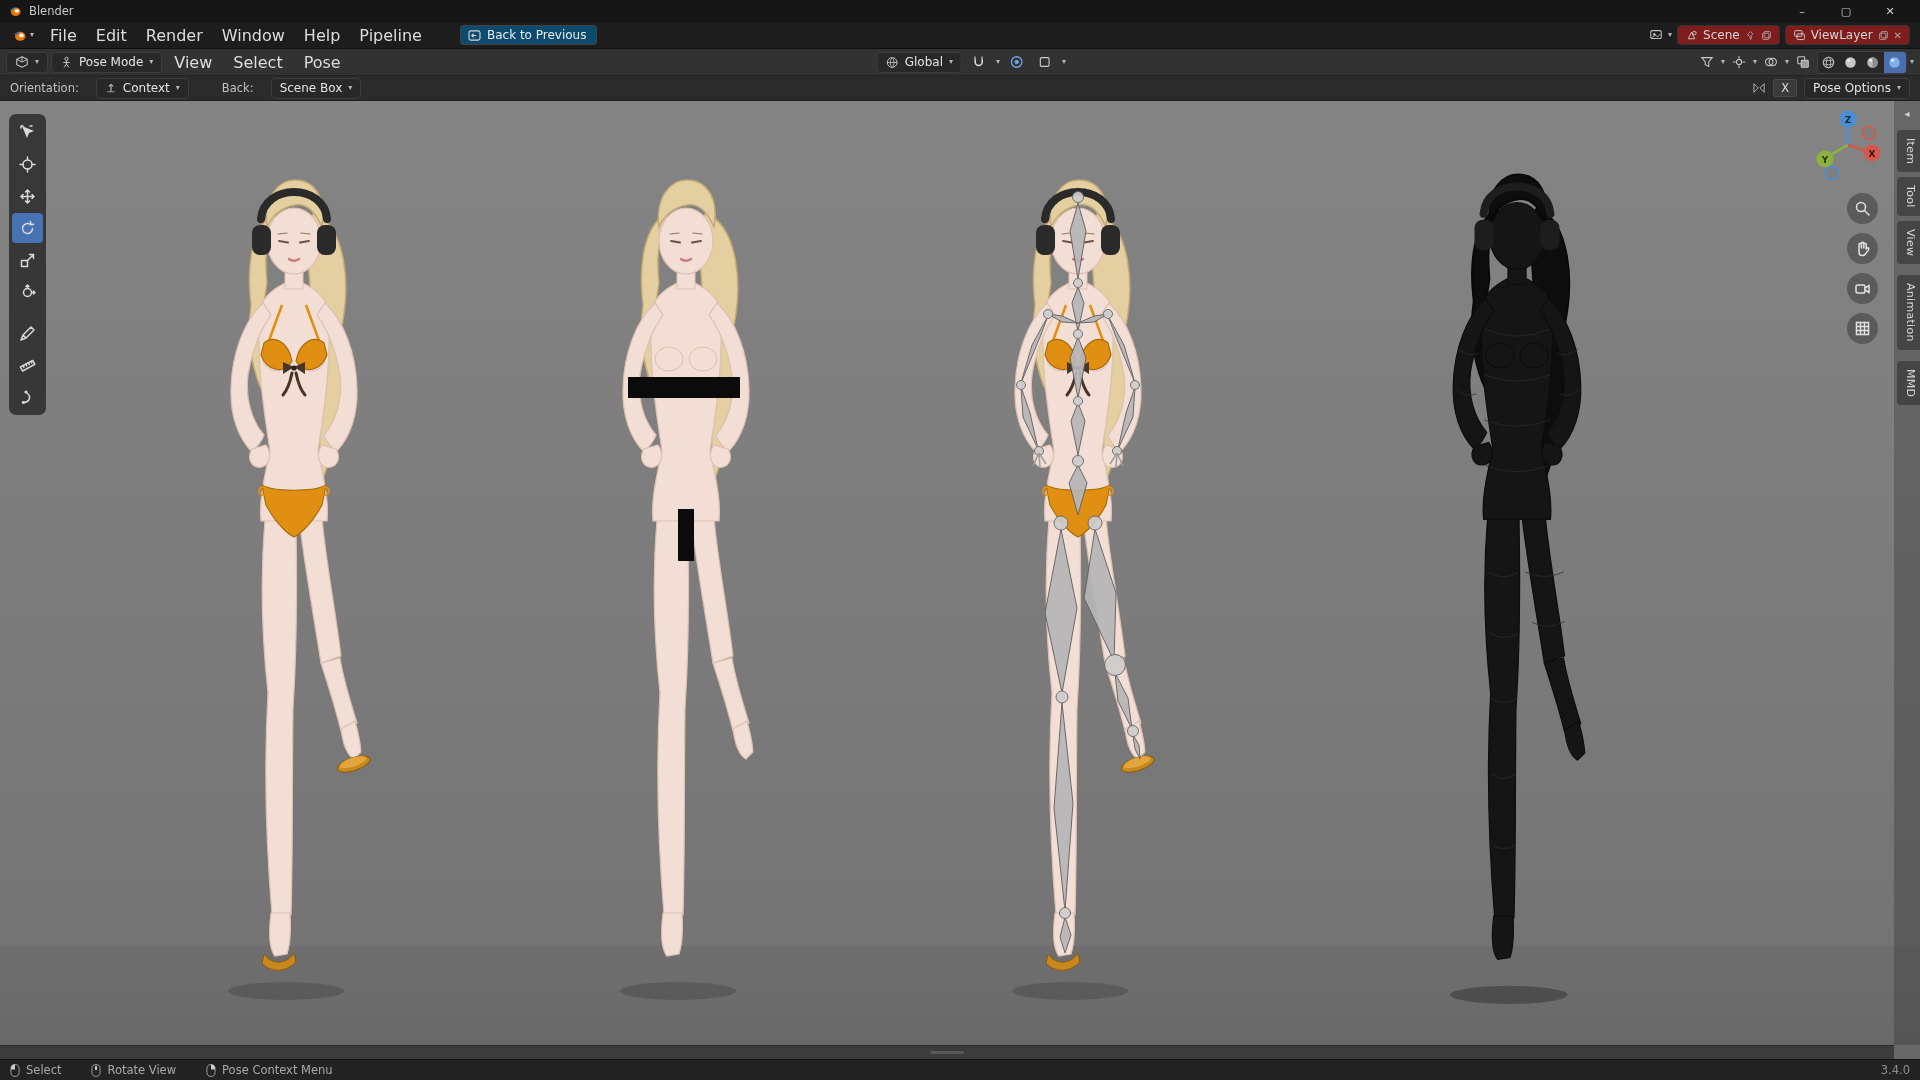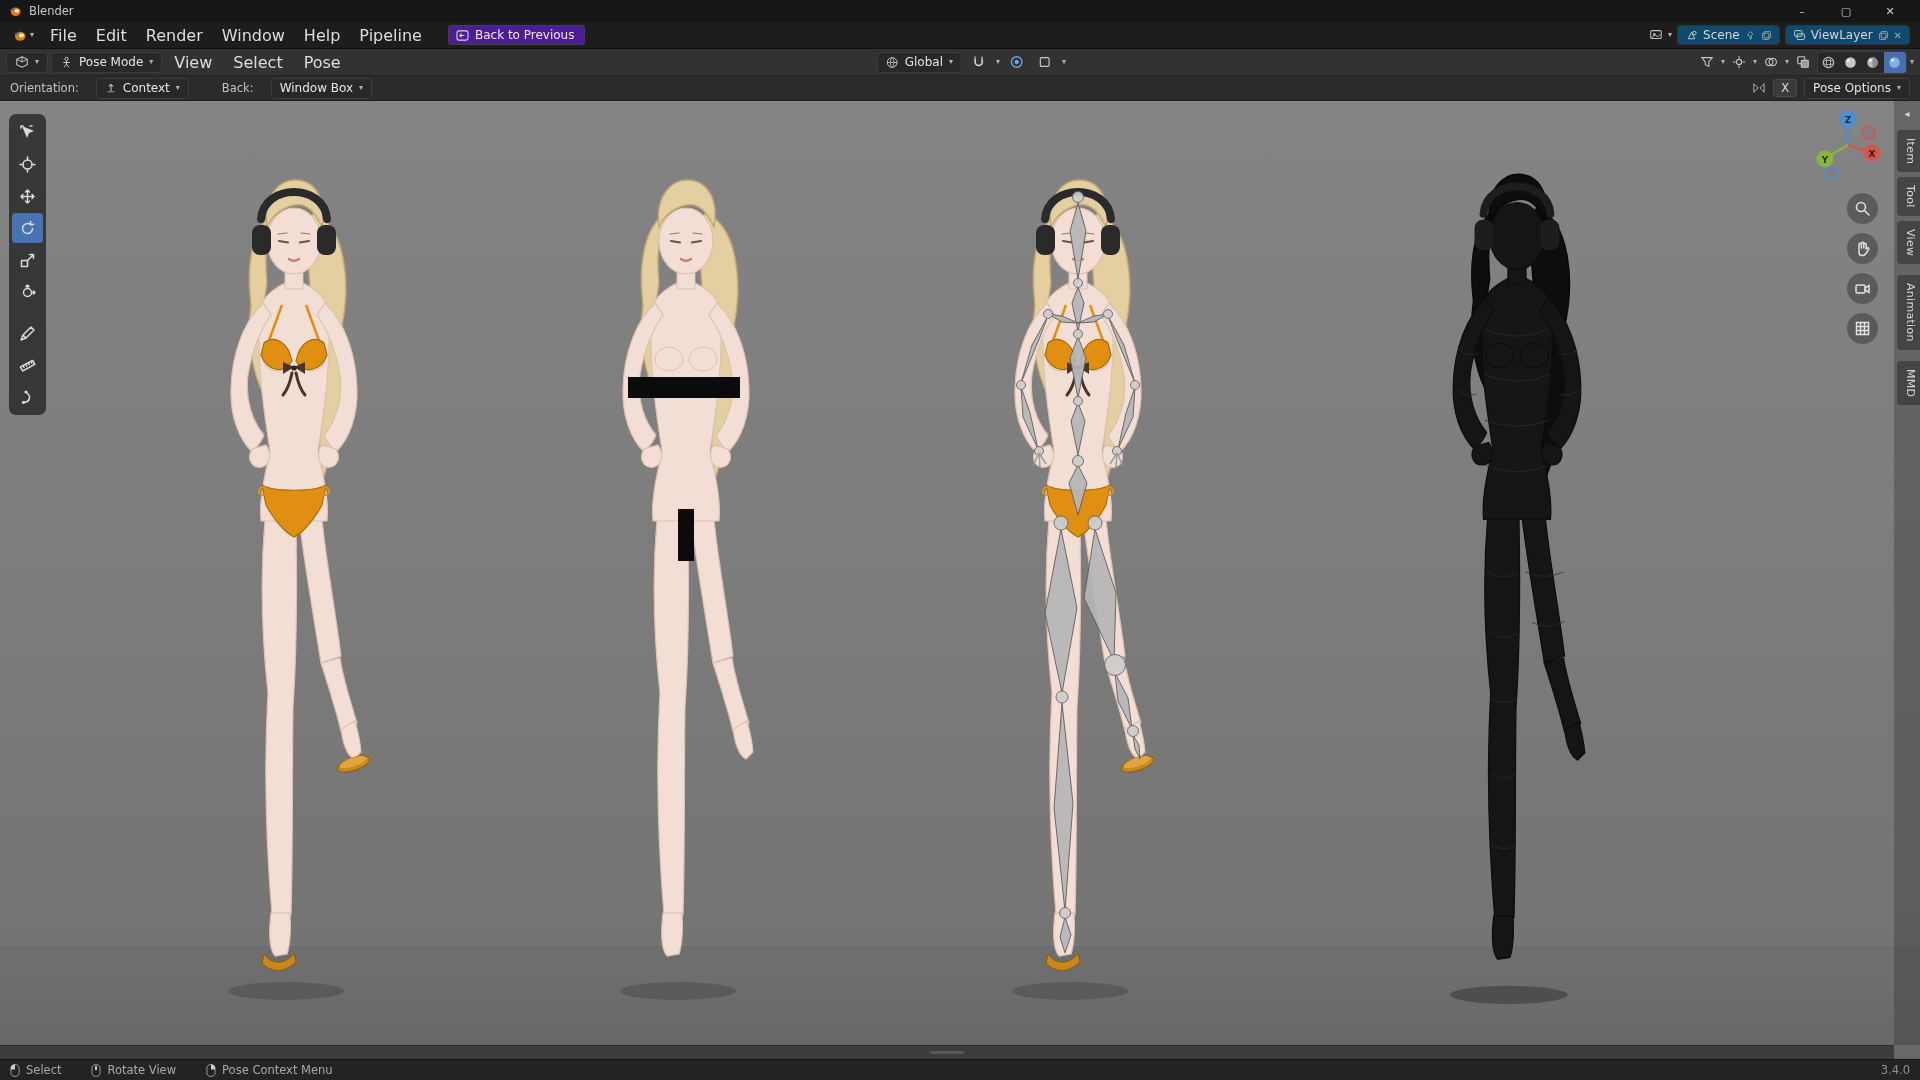--- a/index.html
+++ b/index.html
@@ -9,23 +9,23 @@
 
   
   .titlebar{height:22px;background:#161616;display:flex;align-items:center;padding:0 8px;gap:7px;font-size:11.5px;color:#c9c9c9;flex:0 0 auto;}
   .win-controls{margin-left:auto;display:flex;}
   .win-btn{width:44px;height:22px;display:flex;align-items:center;justify-content:center;color:#cfcfcf;font-size:11px;}
 
   
   .menubar{height:27px;background:#1d1d1d;display:flex;align-items:center;padding:0 6px;gap:1px;border-bottom:1px solid #101010;flex:0 0 auto;}
   .menu-item{padding:3px 9px;border-radius:3px;color:#dddddd;font-size:16px;cursor:default;}
   .app-menu-btn{display:flex;align-items:center;gap:3px;padding:2px 6px;border-radius:3px;}
-  .back-pill{display:flex;align-items:center;gap:6px;background:#4c1d95;border:1px solid #424242;border-radius:3px;padding:2px 10px 2px 7px;margin-left:16px;color:#ebebeb;}
+  .back-pill{display:flex;align-items:center;gap:6px;background:#0c4a6e;border:1px solid #424242;border-radius:3px;padding:2px 10px 2px 7px;margin-left:28px;color:#ebebeb;}
   .mb-right{margin-left:auto;display:flex;align-items:center;gap:5px;padding-right:4px;}
-  .mb-group{display:flex;align-items:center;gap:5px;background:#0c4a6e;border:1px solid #343434;border-radius:4px;padding:2px 7px;}
+  .mb-group{display:flex;align-items:center;gap:5px;background:#7f1d1d;border:1px solid #343434;border-radius:4px;padding:2px 7px;}
   .chev{font-size:8px;color:#b4b4b4;line-height:1;}
 
   
   .vheader{height:27px;background:#323232;display:flex;align-items:center;padding:0 6px;gap:3px;border-bottom:1px solid #232323;position:relative;flex:0 0 auto;}
   .dd{display:inline-flex;align-items:center;gap:6px;background:#282828;border:1px solid #3d3d3d;border-radius:4px;padding:2px 8px;color:#e4e4e4;font-size:12px;height:21px;}
   .icon-btn{display:inline-flex;align-items:center;justify-content:center;height:21px;min-width:22px;border-radius:3px;padding:0 2px;}
   .icon-btn.blue svg{stroke:#71a7ee;}
   .vh-center{position:absolute;left:50%;transform:translateX(-44%);display:flex;align-items:center;gap:6px;}
   .vh-right{margin-left:auto;display:flex;align-items:center;gap:3px;}
   .seg{display:flex;align-items:center;background:#282828;border:1px solid #3d3d3d;border-radius:4px;overflow:hidden;}
@@ -273,21 +273,21 @@
     <div class="dd">
       <svg width="12" height="12" viewBox="0 0 16 16">
         <path d="M8,13 V3 M8,3 L5,6 M8,3 L11,6" stroke="#c9c9c9" stroke-width="1.4" fill="none"></path>
         <path d="M3,13 H13" stroke="#8f8f8f" stroke-width="1.4"></path>
       </svg>
       <span>Context</span>
       <span class="chev">▾</span>
     </div>
     <span class="opt-label" style="margin-left:16px;">Back:</span>
     <div class="dd">
-      <span>Window Box</span>
+      <span>Scene Box</span>
       <span class="chev">▾</span>
     </div>
     <div class="opt-right">
       <svg width="14" height="12" viewBox="0 0 16 14">
         <path d="M2,2 L7,7 L2,12 Z M14,2 L9,7 L14,12 Z" fill="none" stroke="#b5b5b5" stroke-width="1.1"></path>
       </svg>
       <span class="xbtn">X</span>
       <div class="dd">
         <span>Pose Options</span>
         <span class="chev">▾</span>

